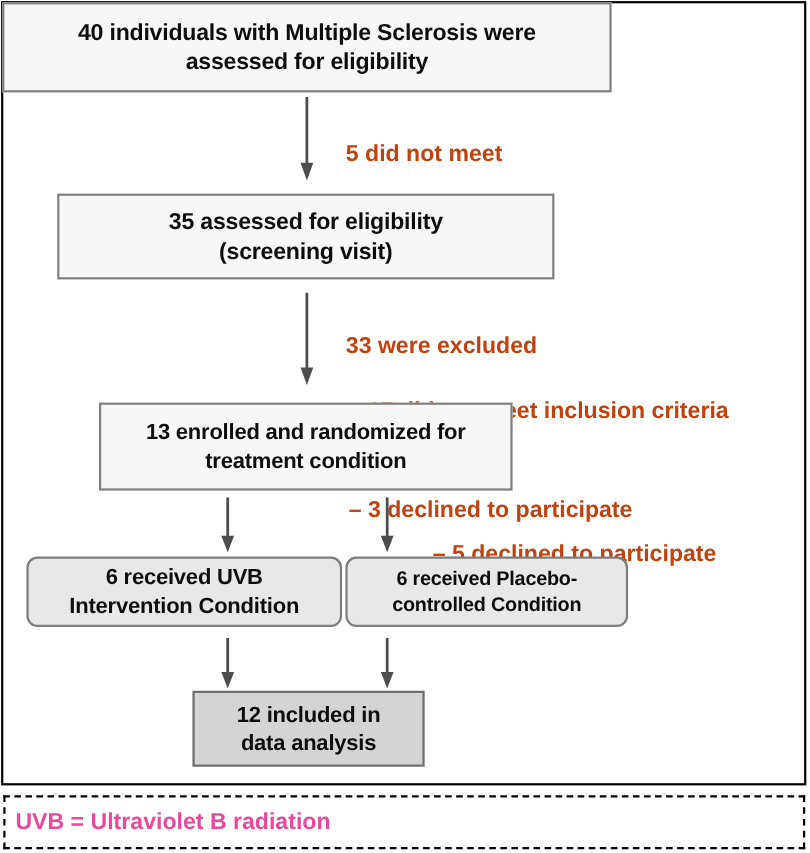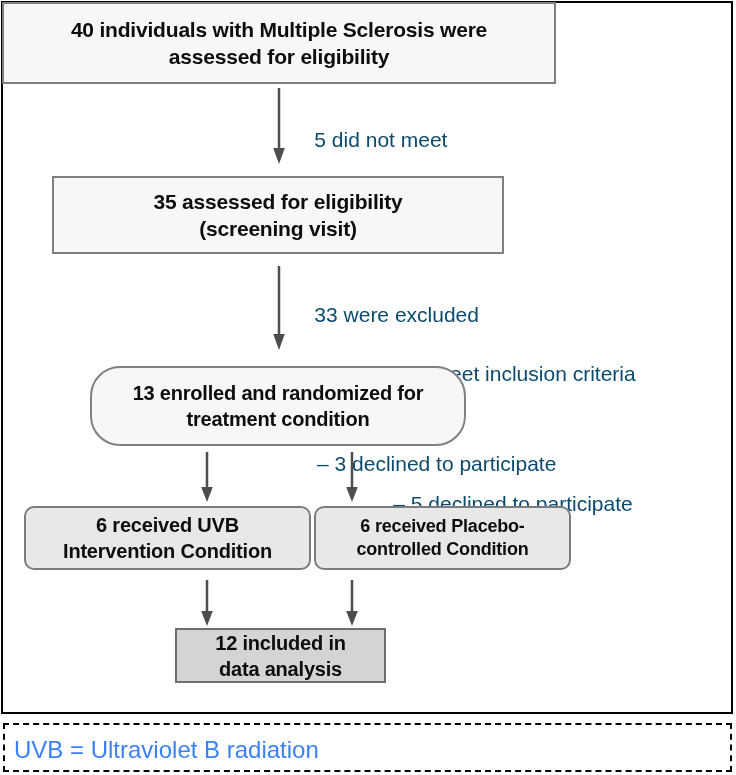--- a/index.html
+++ b/index.html
@@ -64,54 +64,54 @@
     border: 2px solid #7d7d7d;
     border-radius: 10px;
   }
   .node-final {
     background: #d4d4d4;
     border: 2px solid #6f6f6f;
   }
 
   #box-screened      { left: 2px;   top: 2px;   width: 554px; height: 82px;  font-size: 21px; }
   #box-eligibility   { left: 52px;  top: 176px; width: 452px; height: 78px;  font-size: 21px; }
-  #box-enrolled      { left: 90px;  top: 366px; width: 376px; height: 80px;  font-size: 20px; border-radius: 30px; }
+  #box-enrolled      { left: 90px;  top: 366px; width: 376px; height: 80px;  font-size: 20px; }
   #box-uvb           { left: 24px;  top: 506px; width: 287px; height: 64px;  font-size: 20px; text-align: center; }
   #box-placebo       { left: 314px; top: 506px; width: 257px; height: 64px;  font-size: 18px; }
-  #box-analysis      { left: 175px; top: 628px; width: 211px; height: 55px;  font-size: 20px; }
+  #box-analysis      { left: 175px; top: 628px; width: 211px; height: 69px;  font-size: 20px; }
 
   
   .arrow {
     position: absolute;
   }
   .arrow svg { display: block; }
 
   
   .annot {
     position: absolute;
-    color: #0c4a6e;
+    color: #c2410c;
     font-size: 21px;
     line-height: 1.42;
     white-space: pre;
-    font-weight: normal;
+    font-weight: bold;
   }
   #annot-inclusion { left: 291px; top: 95px;  }
   #annot-excluded  { left: 291px; top: 270px; }
   #annot-declined  { left: 370px; top: 459px; }
 
   .annot .sub { padding-left: 26px; display: block; }
 
   
   .legend-text {
     position: absolute;
     left: 14px;
     top: 736px;
-    font-size: 24px;
-    color: #3b82f6;
-    font-weight: normal;
+    font-size: 21px;
+    color: #ec4899;
+    font-weight: bold;
     white-space: pre;
   }
 </style>
 </head>
 <body>
 
 <div id="canvas">
 
   <div class="outer-frame"></div>
 

